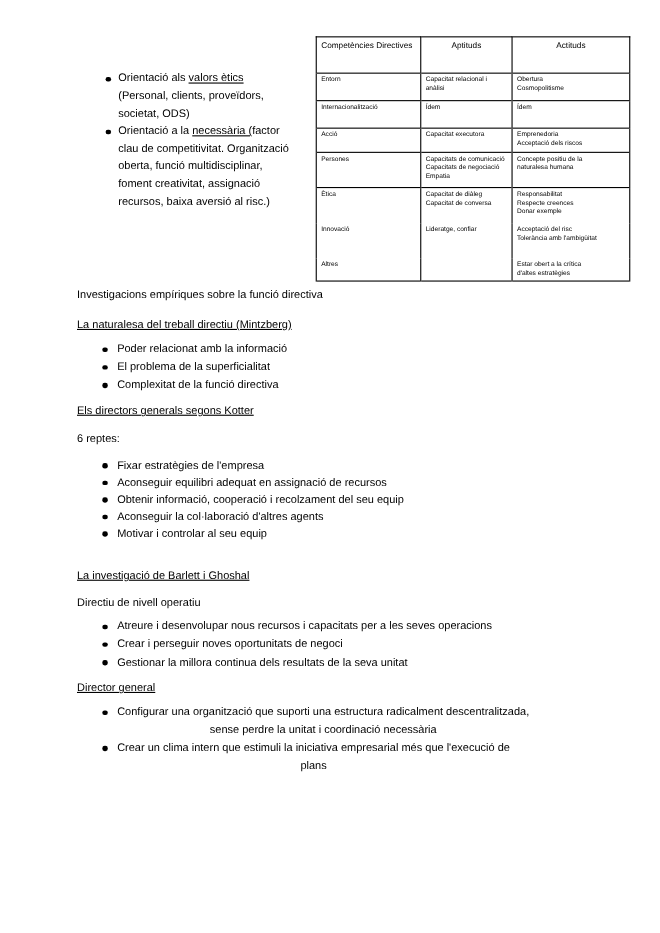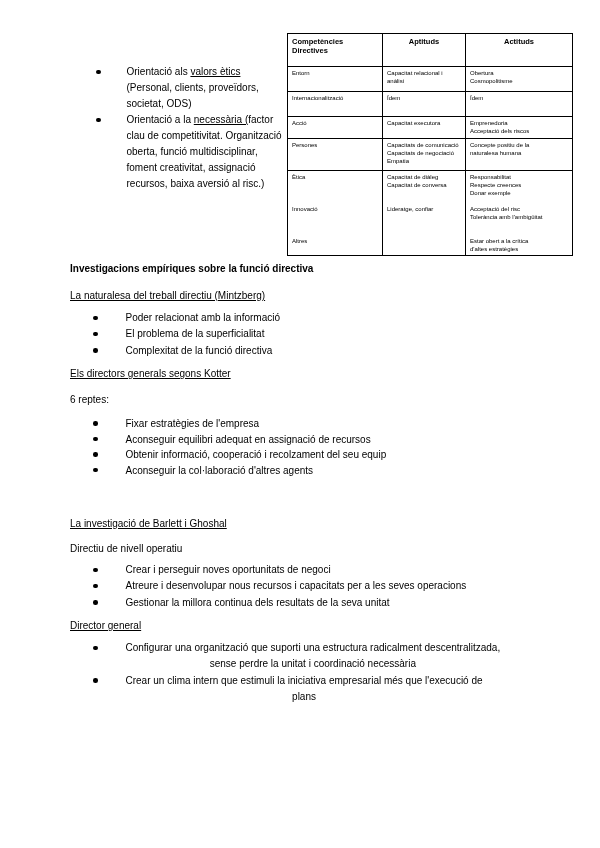--- a/index.html
+++ b/index.html
@@ -6,44 +6,44 @@
   .page{
     position:relative;
     width:600px;height:848px;
     background:#ffffff;
     color:#000;
     font-family:"Liberation Sans", sans-serif;
     overflow:hidden;
   }
   .abs{position:absolute;}
   .u{text-decoration:underline;}
-  .txt{white-space:pre-line;margin-left:19px;}
+  .txt{white-space:pre-line;}
 
   
   .top-bullets{left:88px;top:64px;width:205px;font-size:10px;line-height:16px;}
   .blist .li{display:flex;align-items:flex-start;}
   .blist .dot{flex:0 0 auto;width:4.5px;height:4.5px;border-radius:50%;background:#000;margin-top:5.5px;}
   .top-bullets .dot{margin-left:8px;margin-right:7px;}
 
   
   .ctable{left:287px;top:33px;width:285px;border-collapse:collapse;table-layout:fixed;}
   .ctable{border:1.5px solid #000;}
   .ctable th,.ctable td{
     border-left:1px solid #000;border-right:1px solid #000;border-top:1px solid #000;
     padding:2px 4px;vertical-align:top;text-align:left;
     font-size:6px;line-height:1.35;white-space:pre-line;overflow:hidden;
   }
-  .ctable th{font-size:7.5px;line-height:1.2;font-weight:bold;padding:3px 4px;}
+  .ctable th{font-size:7.5px;line-height:1.2;font-weight:normal;padding:3px 4px;}
   .ctable th.c{text-align:center;margin-top:20px;}
   .ctable tr.thick td{border-top:1.8px solid #000;}
   .ctable tr.noline td{border-top:none;}
 
   
   .body-text{font-size:10px;line-height:16px;left:70px;white-space:pre-line;}
-  .bold{font-weight:bold;}
+  .bold{font-weight:normal;}
   .main-list{left:85px;font-size:10px;}
   .main-list .dot{margin-left:8px;margin-right:9px;}
   .lh155 .li{line-height:15.5px;}
   .lh155 .dot{margin-top:5.2px;}
   .lh16 .li{line-height:16.3px;text-align:center;}
   .lh16 .dot{margin-top:5.5px;}
 </style>
 </head>
 <body>
 
@@ -157,32 +157,36 @@
         <span class="txt">Aconseguir equilibri adequat en assignació de recursos</span>
       </div>
     <div class="li">
         <span class="dot"></span>
         <span class="txt">Obtenir informació, cooperació i recolzament del seu equip</span>
       </div>
     <div class="li">
         <span class="dot"></span>
         <span class="txt">Aconseguir la col·laboració d'altres agents</span>
       </div>
+    <div class="li">
+        <span class="dot"></span>
+        <span class="txt">Motivar i controlar al seu equip</span>
+      </div>
   </div>
 
   <div class="abs body-text u" style="top:516px">La investigació de Barlett i Ghoshal</div>
   <div class="abs body-text" style="top:541px">Directiu de nivell operatiu</div>
   <div class="abs main-list blist lh16" style="top:562px">
     <div class="li">
         <span class="dot"></span>
+        <span class="txt">Atreure i desenvolupar nous recursos i capacitats per a les seves operacions</span>
+      </div>
+    <div class="li">
+        <span class="dot"></span>
         <span class="txt">Crear i perseguir noves oportunitats de negoci</span>
-      </div>
-    <div class="li">
-        <span class="dot"></span>
-        <span class="txt">Atreure i desenvolupar nous recursos i capacitats per a les seves operacions</span>
       </div>
     <div class="li">
         <span class="dot"></span>
         <span class="txt">Gestionar la millora continua dels resultats de la seva unitat</span>
       </div>
   </div>
 
   <div class="abs body-text u" style="top:618px">Director general</div>
   <div class="abs main-list blist lh16" style="top:640px;width:470px">
     <div class="li">

